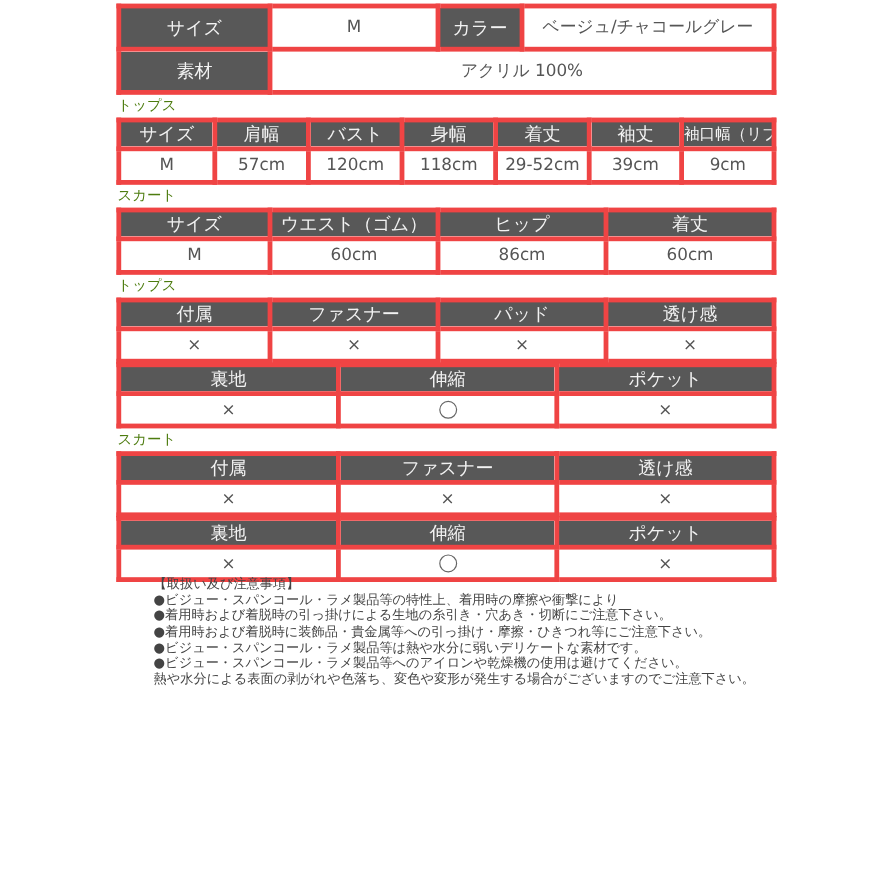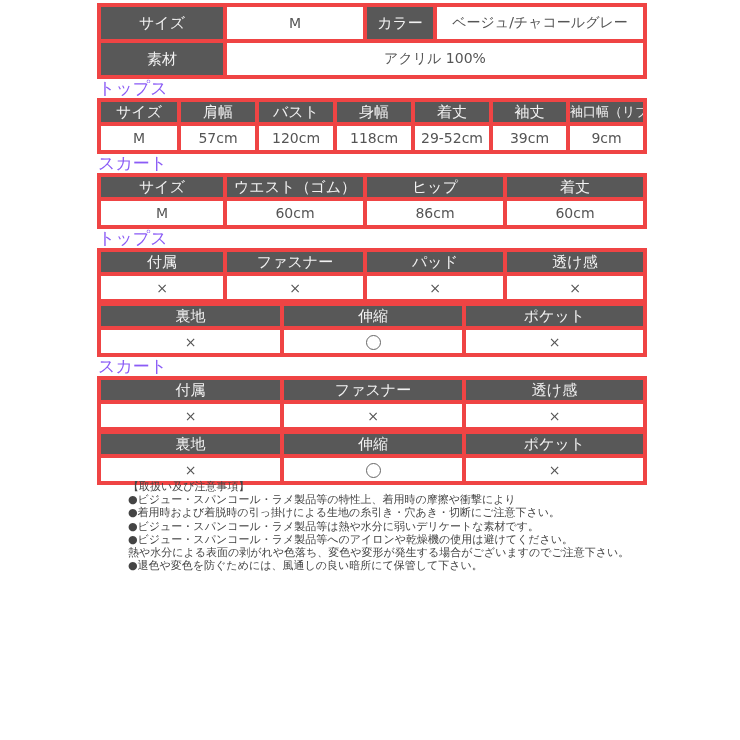--- a/index.html
+++ b/index.html
@@ -3,21 +3,21 @@
 <meta charset="utf-8">
 <style>
   * { box-sizing: border-box; margin: 0; padding: 0; }
   html, body { width: 740px; height: 740px; background: #ffffff; overflow: hidden; }
   body { font-family: "DejaVu Sans", "Liberation Sans", sans-serif; color: #444; position: relative; }
   .wrap { position: absolute; left: 97px; top: 3px; width: 546px; }
   table { border-collapse: collapse; width: 546px; table-layout: fixed; }
   td { border: 4px solid #ef4444; text-align: center; vertical-align: middle; font-size: 14px; color: #555; white-space: nowrap; overflow: hidden; }
   td.h { background: #585858; color: #f2f2f2; font-size: 15px; }
   td.h.small { font-size: 13px; }
-  .section-label { font-size: 17px; color: #8b5cf6; height: 19px; line-height: 19px; padding-left: 1px; }
+  .section-label { font-size: 12px; color: #4d7c0f; height: 19px; line-height: 19px; padding-left: 1px; }
   .t-info td { height: 36px; }
   .t-info td.h { font-size: 15px; }
   .t-size td { height: 24px; }
   .t-size tr.d td { height: 28px; }
   .t-feat td { height: 24px; }
   .t-feat tr.d td { height: 27px; }
   .mark { font-size: 14px; color: #555; }
   .circle { display: inline-block; width: 15px; height: 15px; border: 1px solid #666; border-radius: 50%; vertical-align: middle; }
   .notes { position: absolute; left: 128px; top: 480px; width: 520px; font-size: 11px; line-height: 13.2px; color: #444; }
   .notes div { white-space: nowrap; }
@@ -186,17 +186,17 @@
       <td class="mark">×</td>
     </tr>
   </tbody>
     </table>
 </div>
 
 <div class="notes">
   <div>【取扱い及び注意事項】</div>
   <div>●ビジュー・スパンコール・ラメ製品等の特性上、着用時の摩擦や衝撃により</div>
   <div>●着用時および着脱時の引っ掛けによる生地の糸引き・穴あき・切断にご注意下さい。</div>
+  <div>●着用時および着脱時に装飾品・貴金属等への引っ掛け・摩擦・ひきつれ等にご注意下さい。</div>
   <div>●ビジュー・スパンコール・ラメ製品等は熱や水分に弱いデリケートな素材です。</div>
   <div>●ビジュー・スパンコール・ラメ製品等へのアイロンや乾燥機の使用は避けてください。</div>
   <div>熱や水分による表面の剥がれや色落ち、変色や変形が発生する場合がございますのでご注意下さい。</div>
-  <div>●退色や変色を防ぐためには、風通しの良い暗所にて保管して下さい。</div>
 </div>
 
 </body></html>

